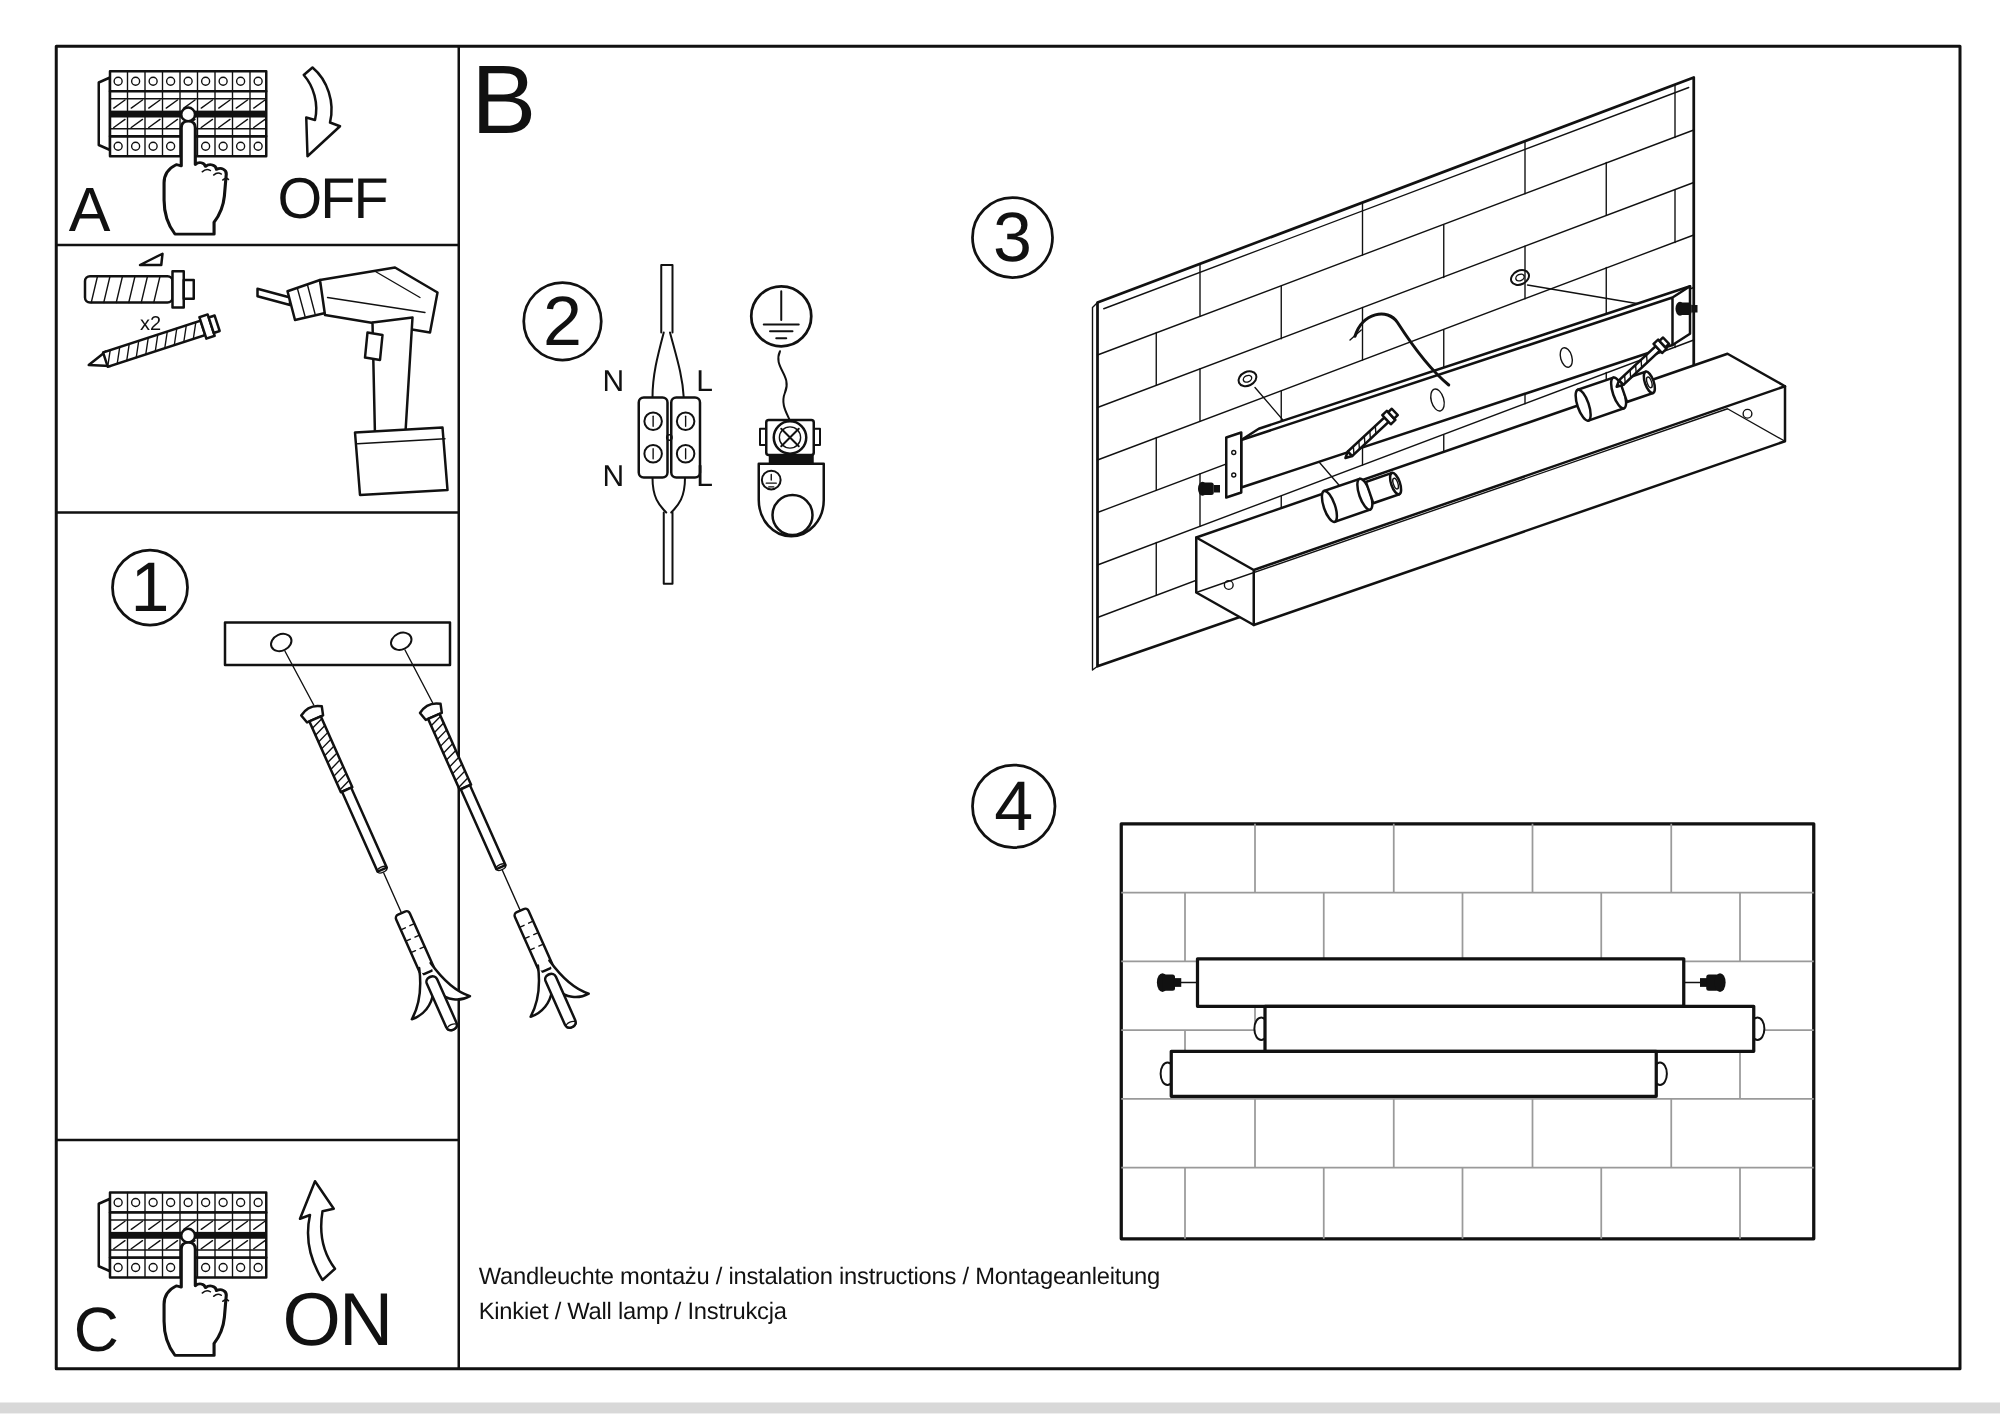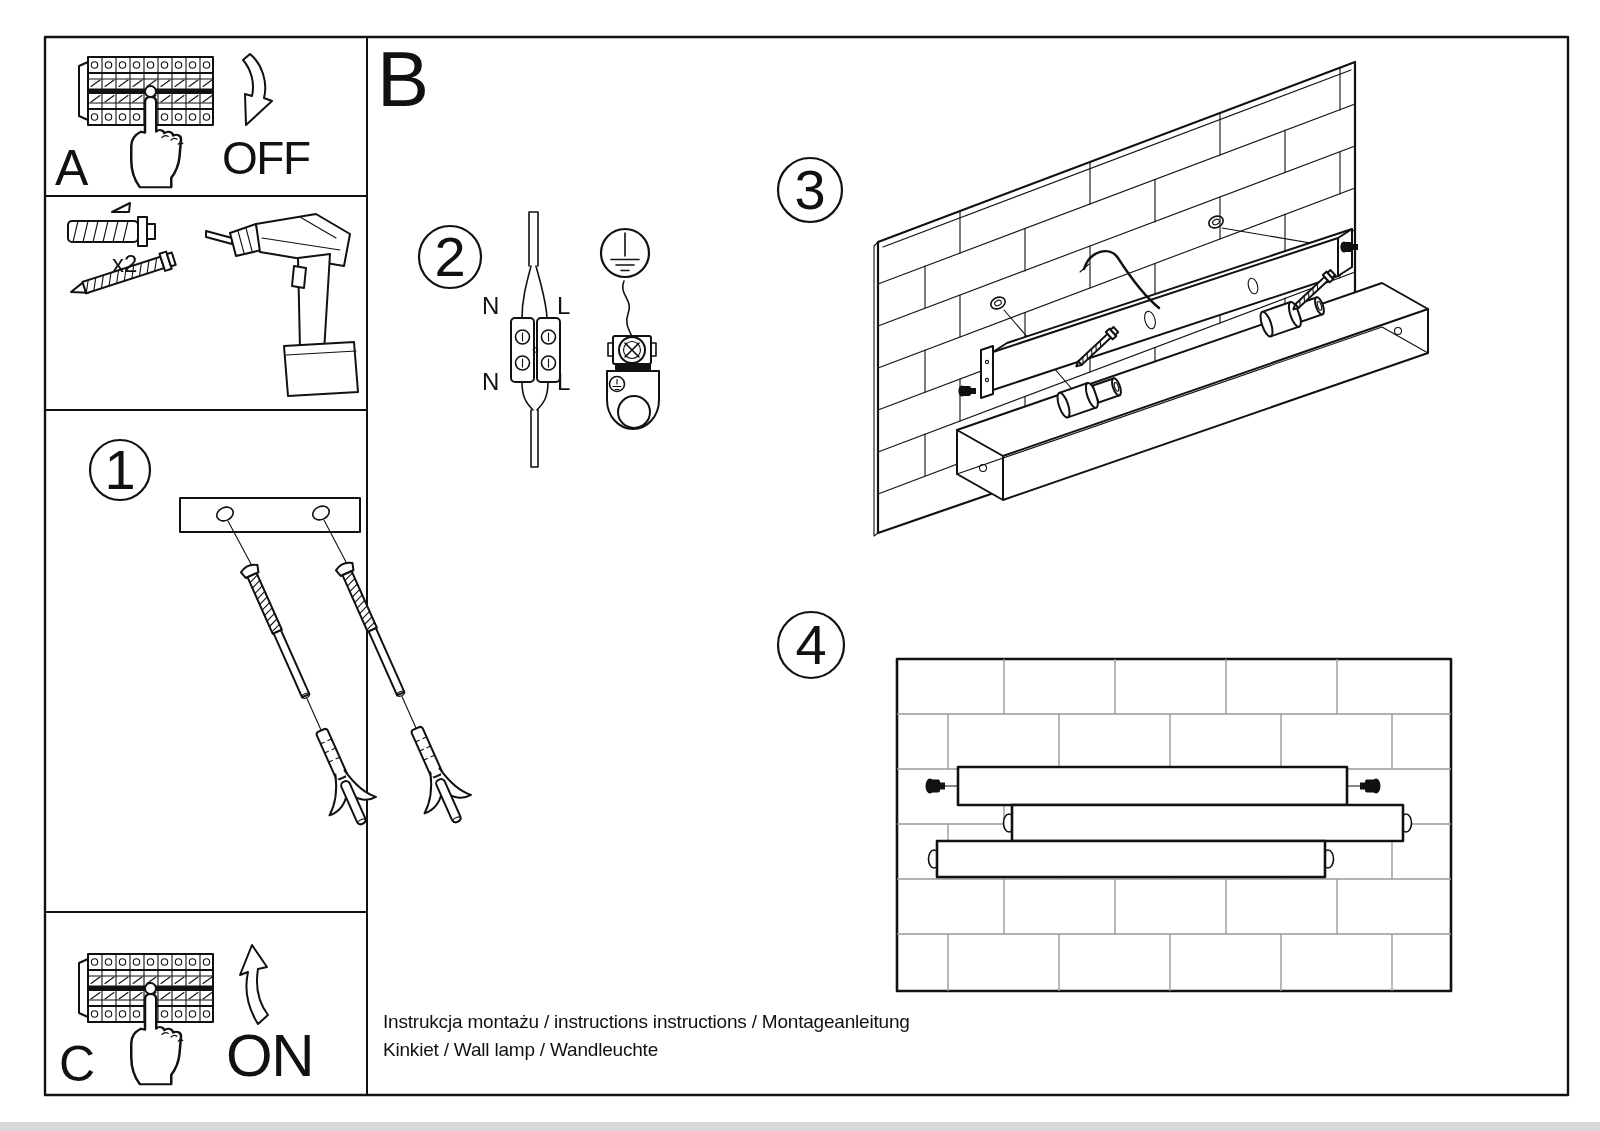--- a/index.html
+++ b/index.html
@@ -12,21 +12,21 @@
   .med{stroke-width:1.6;}
   .bold{stroke-width:2.6;}
   .gray{stroke:#9a9a9a;stroke-width:1.4;}
   .fill-d{fill:#111;stroke:none;}
   .t{position:absolute;color:#111;white-space:nowrap;line-height:1;}
   .big-letter{font-size:50px;}
   .huge-letter{font-size:78px;}
   .action{font-size:46px;letter-spacing:-1.5px;}
   .stepnum{font-size:56px;width:80px;text-align:center;transform:translate(-50%,-50%);}
   .wire-label{font-size:24px;}
-  .qty{font-size:24px;}
+  .qty{font-size:16px;}
   .footer-line{font-size:19px;letter-spacing:-0.2px;}
 </style>
 </head>
 <body>
 
 <div class="page">
 
 <svg class="art" width="1600" height="1131" viewBox="0 0 1600 1131">
   <defs>
     <g id="breaker">
@@ -287,16 +287,16 @@
 <div class="t stepnum" style="left:811px; top:645px;">4</div>
 
 <div class="t wire-label" style="left:482px; top:294px;">N</div>
 <div class="t wire-label" style="left:557px; top:294px;">L</div>
 <div class="t wire-label" style="left:482px; top:370px;">N</div>
 <div class="t wire-label" style="left:557px; top:370px;">L</div>
 
 <div class="t big-letter" style="left:59px;  top:1039px;">C</div>
 <div class="t action" style="left:226px; top:1026px; font-size:60px;">ON</div>
 
-<div class="t footer-line" style="left:383px; top:1012px;">Instrukcja montażu / instructions instructions / Montageanleitung</div>
-<div class="t footer-line" style="left:383px; top:1040px;">Kinkiet / Wall lamp / Wandleuchte</div>
+<div class="t footer-line" style="left:383px; top:1012px;">Wandleuchte montażu / instalation instructions / Montageanleitung</div>
+<div class="t footer-line" style="left:383px; top:1040px;">Kinkiet / Wall lamp / Instrukcja</div>
 
 </div>
 
 </body></html>

